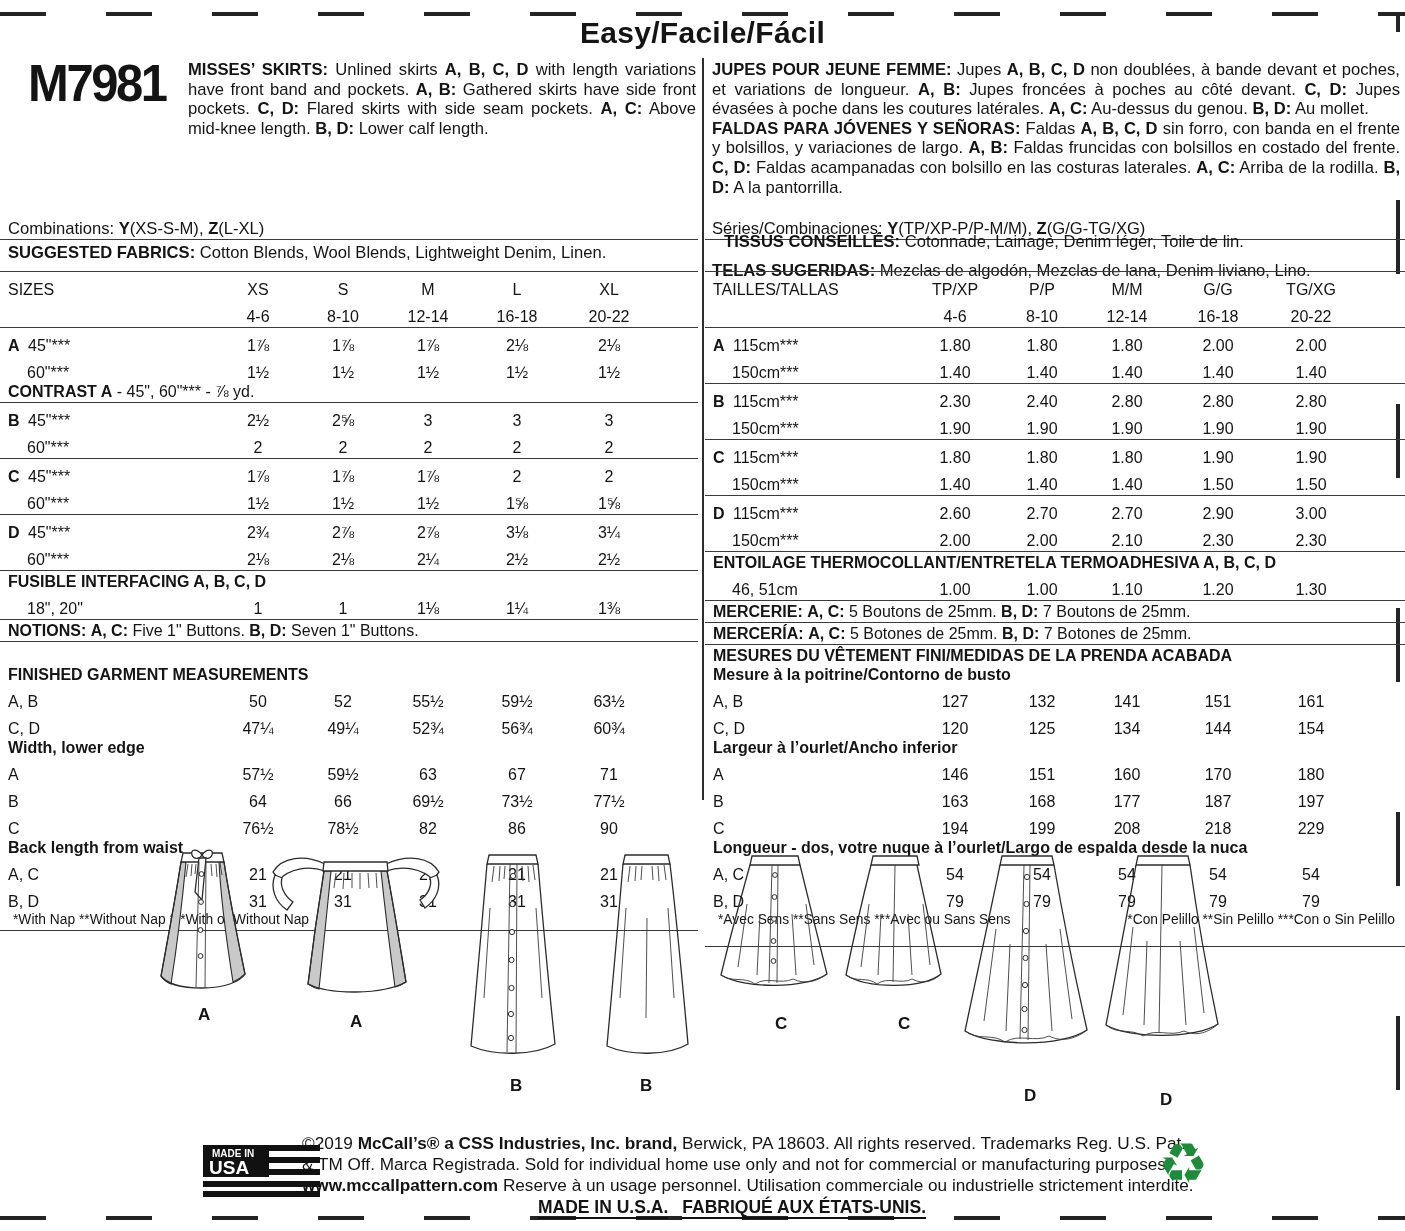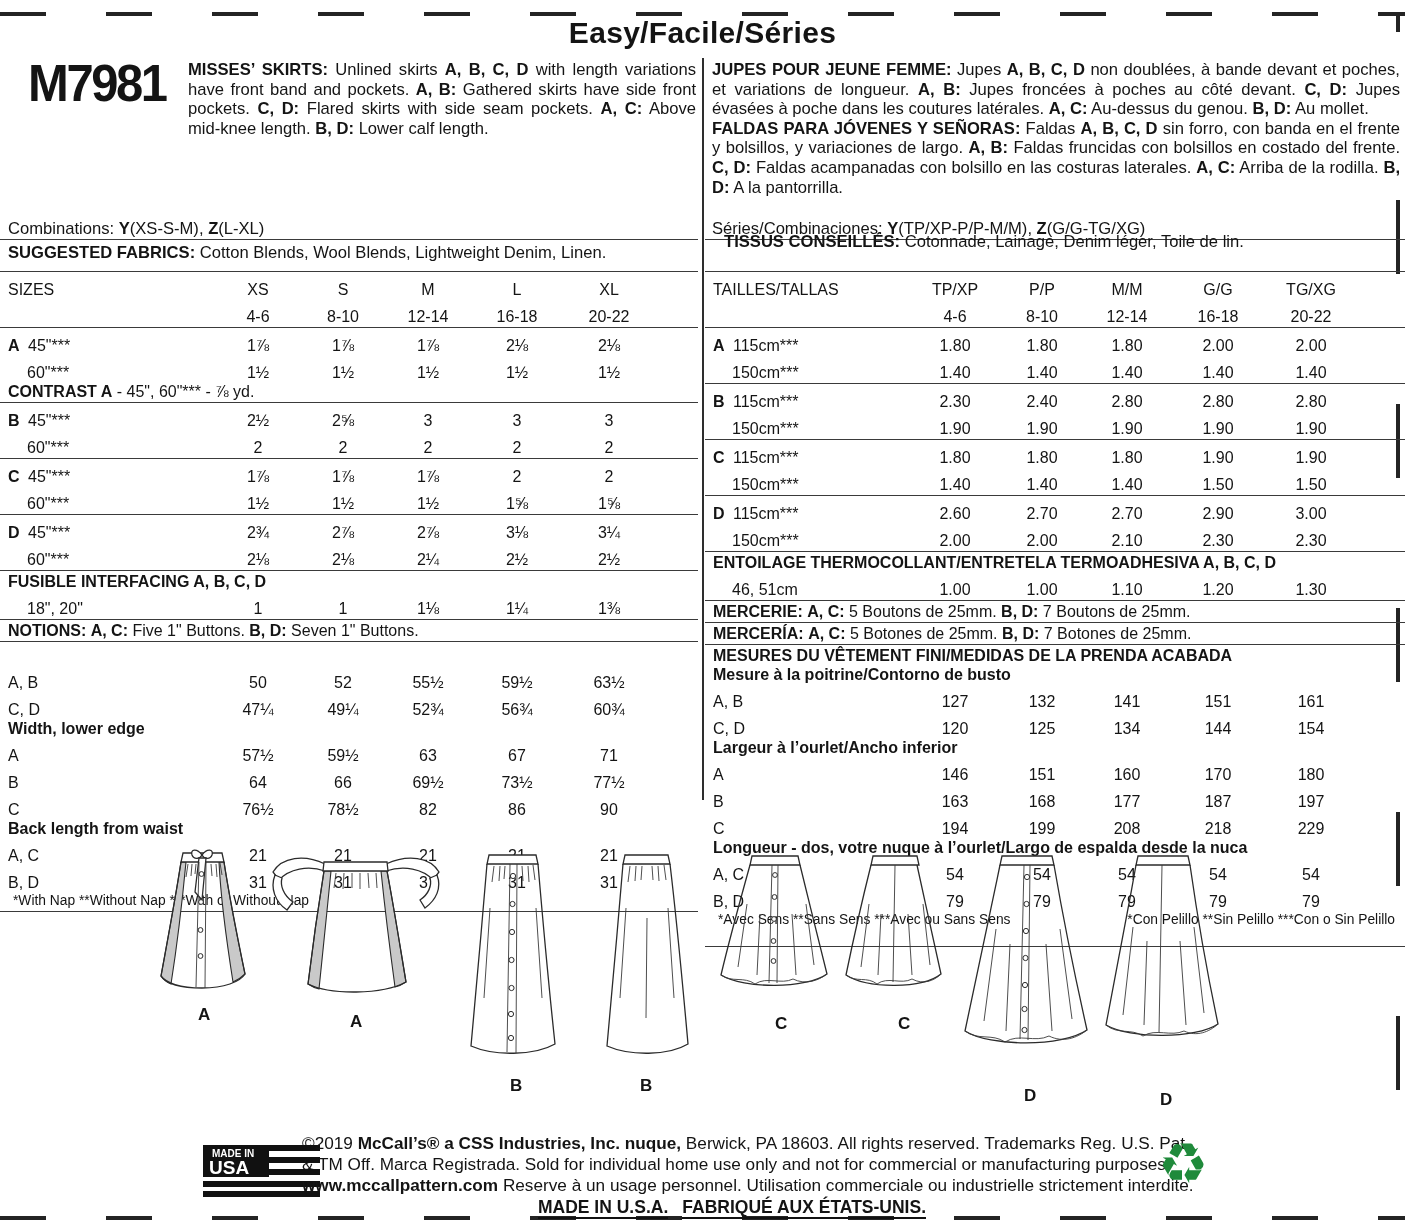--- a/index.html
+++ b/index.html
@@ -61,38 +61,39 @@
 
   <div class="dash-h" style="left:0;right:0;top:12px;"></div>
   <div class="dash-h" style="left:0;right:0;top:1216px;"></div>
   <div class="corner-v" style="left:1396px;top:12px;height:20px;"></div>
   <div class="tick-v" style="left:1396px;top:200px;height:74px;"></div>
   <div class="tick-v" style="left:1396px;top:404px;height:74px;"></div>
   <div class="tick-v" style="left:1396px;top:608px;height:74px;"></div>
   <div class="tick-v" style="left:1396px;top:812px;height:74px;"></div>
   <div class="tick-v" style="left:1396px;top:1016px;height:74px;"></div>
 
-  <div class="title">Easy/Facile/Séries</div>
+  <div class="title">Easy/Facile/Fácil</div>
   <div class="pattern-num">M7981</div>
   <div class="desc" style="left:188px;top:60px;width:508px;">
     <p><b>MISSES’ SKIRTS:</b><span> Unlined skirts </span><b>A, B, C, D</b><span> with length variations have front band and pockets. </span><b>A, B:</b><span> Gathered skirts have side front pockets. </span><b>C, D:</b><span> Flared skirts with side seam pockets. </span><b>A, C:</b><span> Above mid-knee length. </span><b>B, D:</b><span> Lower calf length.</span></p>
   </div>
   <div class="v-divider"></div>
   <div class="desc" style="left:712px;top:60px;width:688px;">
     <p><b>JUPES POUR JEUNE FEMME:</b><span> Jupes </span><b>A, B, C, D</b><span> non doublées, à bande devant et poches, et variations de longueur. </span><b>A, B:</b><span> Jupes froncées à poches au côté devant. </span><b>C, D:</b><span> Jupes évasées à poche dans les coutures latérales. </span><b>A, C:</b><span> Au-dessus du genou. </span><b>B, D:</b><span> Au mollet.</span></p>
     <p><b>FALDAS PARA JÓVENES Y SEÑORAS:</b><span> Faldas </span><b>A, B, C, D</b><span> sin forro, con banda en el frente y bolsillos, y variaciones de largo. </span><b>A, B:</b><span> Faldas fruncidas con bolsillos en costado del frente. </span><b>C, D:</b><span> Faldas acampanadas con bolsillo en las costuras laterales. </span><b>A, C:</b><span> Arriba de la rodilla. </span><b>B, D:</b><span> A la pantorrilla.</span></p>
   </div>
 
   <div class="preline" style="left:8px;top:219px;"><span>Combinations: </span><b>Y</b><span>(XS-S-M), </span><b>Z</b><span>(L-XL)</span></div>
   <div class="hrule" style="left:0;top:239px;width:698px;"></div>
   <div class="preline" style="left:712px;top:219px;"><span>Séries/Combinaciones: </span><b>Y</b><span>(TP/XP-P/P-M/M), </span><b>Z</b><span>(G/G-TG/XG)</span></div>
 
   <div class="preline" style="left:8px;top:243px;"><b>SUGGESTED FABRICS:</b><span> Cotton Blends, Wool Blends, Lightweight Denim, Linen.</span></div>
   <div class="hrule" style="left:705px;top:239px;width:700px;"></div>
   <div class="preline" style="left:712px;top:232px;margin-left:12px;"><b>TISSUS CONSEILLÉS:</b><span> Cotonnade, Lainage, Denim léger, Toile de lin.</span></div>
+  <div class="preline" style="left:712px;top:261px;"><b>TELAS SUGERIDAS:</b><span> Mezclas de algodón, Mezclas de lana, Denim liviano, Lino.</span></div>
 
   <div class="ytable left">
       <div class="trule"></div>
       <div class="trow">
         <div class="tlabel"><span>SIZES</span></div>
         <div class="tcell">XS</div>
         <div class="tcell">S</div>
         <div class="tcell">M</div>
         <div class="tcell">L</div>
         <div class="tcell">XL</div>
@@ -181,20 +182,21 @@
         <div class="tcell">1</div>
         <div class="tcell">1</div>
         <div class="tcell">1⅛</div>
         <div class="tcell">1¼</div>
         <div class="tcell">1⅜</div>
       </div>
       <div class="trule"></div>
       <div class="tfull"><b>NOTIONS:</b><span> </span><b>A, C:</b><span> Five 1" Buttons. </span><b>B, D:</b><span> Seven 1" Buttons.</span></div>
       <div class="trule"></div>
       <div class="tgap"></div>
+      <div class="tfull"><b>FINISHED GARMENT MEASUREMENTS</b></div>
       <div class="trow">
         <div class="tlabel"><span>A, B</span></div>
         <div class="tcell">50</div>
         <div class="tcell">52</div>
         <div class="tcell">55½</div>
         <div class="tcell">59½</div>
         <div class="tcell">63½</div>
       </div>
       <div class="trow">
         <div class="tlabel"><span>C, D</span></div>
@@ -574,21 +576,21 @@
       <rect x="66" y="14" width="51" height="6" fill="#111"></rect>
       <rect x="66" y="26" width="51" height="6" fill="#111"></rect>
       <rect x="0" y="2" width="66" height="32" fill="#111"></rect>
       <text x="9" y="14" fill="#fff" font-size="10" font-weight="bold" font-family="Liberation Sans, sans-serif">MADE IN</text>
       <text x="6" y="31" fill="#fff" font-size="19" font-weight="bold" font-family="Liberation Sans, sans-serif">USA</text>
       <rect x="0" y="38" width="117" height="6" fill="#111"></rect>
       <rect x="0" y="48" width="117" height="6" fill="#111"></rect>
     </svg>
   </div>
   <div class="footer-text">
-    <div class="fline"><span>©2019 </span><b>McCall’s® a CSS Industries, Inc. nuque,</b><span> Berwick, PA 18603. All rights reserved. Trademarks Reg. U.S. Pat.</span></div>
+    <div class="fline"><span>©2019 </span><b>McCall’s® a CSS Industries, Inc. brand,</b><span> Berwick, PA 18603. All rights reserved. Trademarks Reg. U.S. Pat.</span></div>
     <div class="fline"><span>&amp; TM Off. Marca Registrada. Sold for individual home use only and not for commercial or manufacturing purposes.</span></div>
     <div class="fline"><b>www.mccallpattern.com</b><span> Reserve à un usage personnel. Utilisation commerciale ou industrielle strictement interdite.</span></div>
   </div>
   <div class="made-line">
     <span>MADE IN U.S.A.</span><span class="sep"></span><span>FABRIQUÉ AUX ÉTATS-UNIS.</span>
   </div>
   <div class="recycle">
     <span style="color: rgb(31, 138, 59);">♻</span>
   </div>
 

